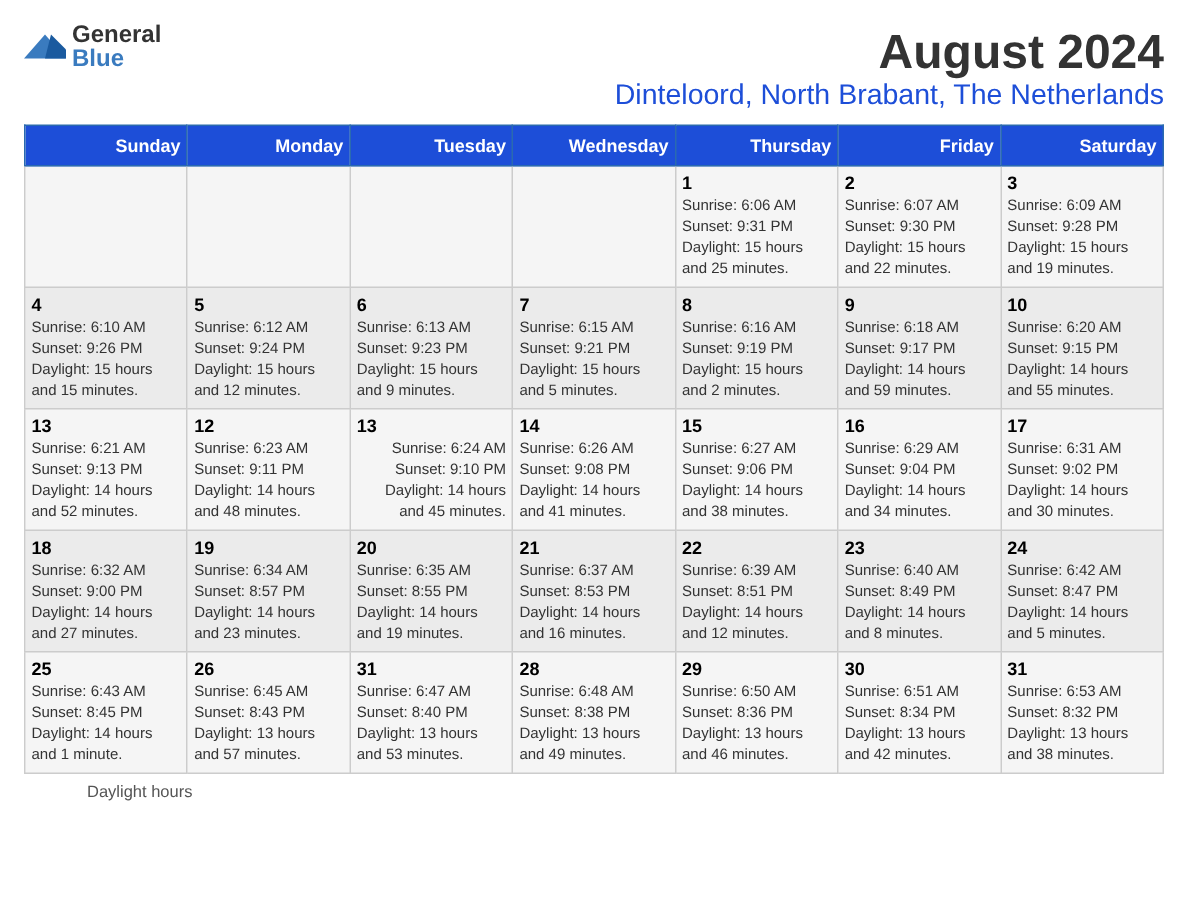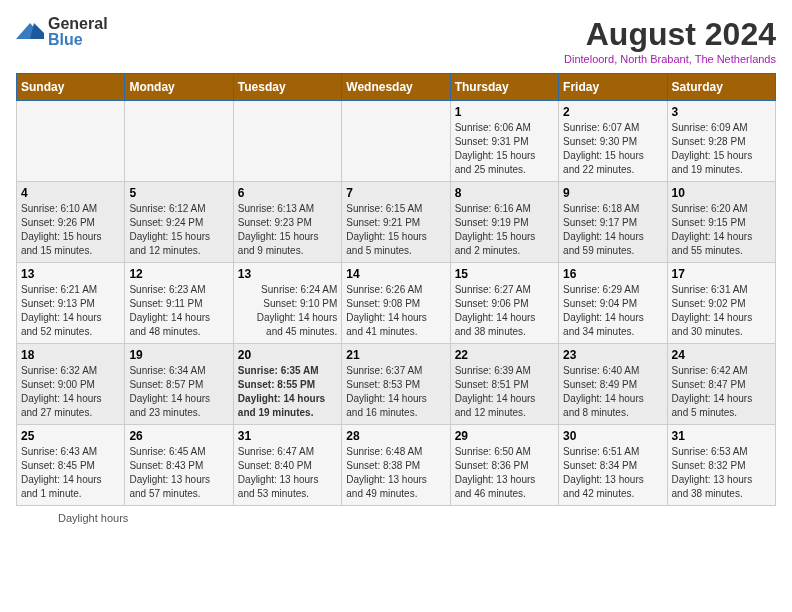--- a/index.html
+++ b/index.html
@@ -27,33 +27,33 @@
     }
     .title-block {
       text-align: right;
     }
     .main-title {
       font-size: 32px;
       font-weight: bold;
       color: #333;
     }
     .subtitle {
-      font-size: 11px;
-      color: #a21caf;
+      font-size: 19px;
+      color: #1d4ed8;
     }
     table {
       width: 100%;
       border-collapse: collapse;
       font-size: 11px;
     }
     thead tr th {
-      background-color: #a16207;
+      background-color: #1d4ed8;
       color: #fff;
       padding: 6px 4px;
-      text-align: left;
+      text-align: right;
       font-size: 12px;
       font-weight: bold;
       border: 1px solid #2a6aaf;
     }
     tbody tr td {
       border: 1px solid #ccc;
       padding: 4px;
       vertical-align: top;
       width: calc(100% / 7);
       min-height: 80px;
@@ -235,21 +235,21 @@
 Daylight: 14 hours and 27 minutes.</div>
         </td>
         <td>
           <span class="day-number">19</span>
           <div class="day-info" style="white-space: pre-line;">Sunrise: 6:34 AM
 Sunset: 8:57 PM
 Daylight: 14 hours and 23 minutes.</div>
         </td>
         <td>
           <span class="day-number">20</span>
-          <div class="day-info" style="white-space: pre-line; font-weight: bold;">Sunrise: 6:35 AM
+          <div class="day-info" style="white-space: pre-line;">Sunrise: 6:35 AM
 Sunset: 8:55 PM
 Daylight: 14 hours and 19 minutes.</div>
         </td>
         <td>
           <span class="day-number">21</span>
           <div class="day-info" style="white-space: pre-line;">Sunrise: 6:37 AM
 Sunset: 8:53 PM
 Daylight: 14 hours and 16 minutes.</div>
         </td>
         <td>

